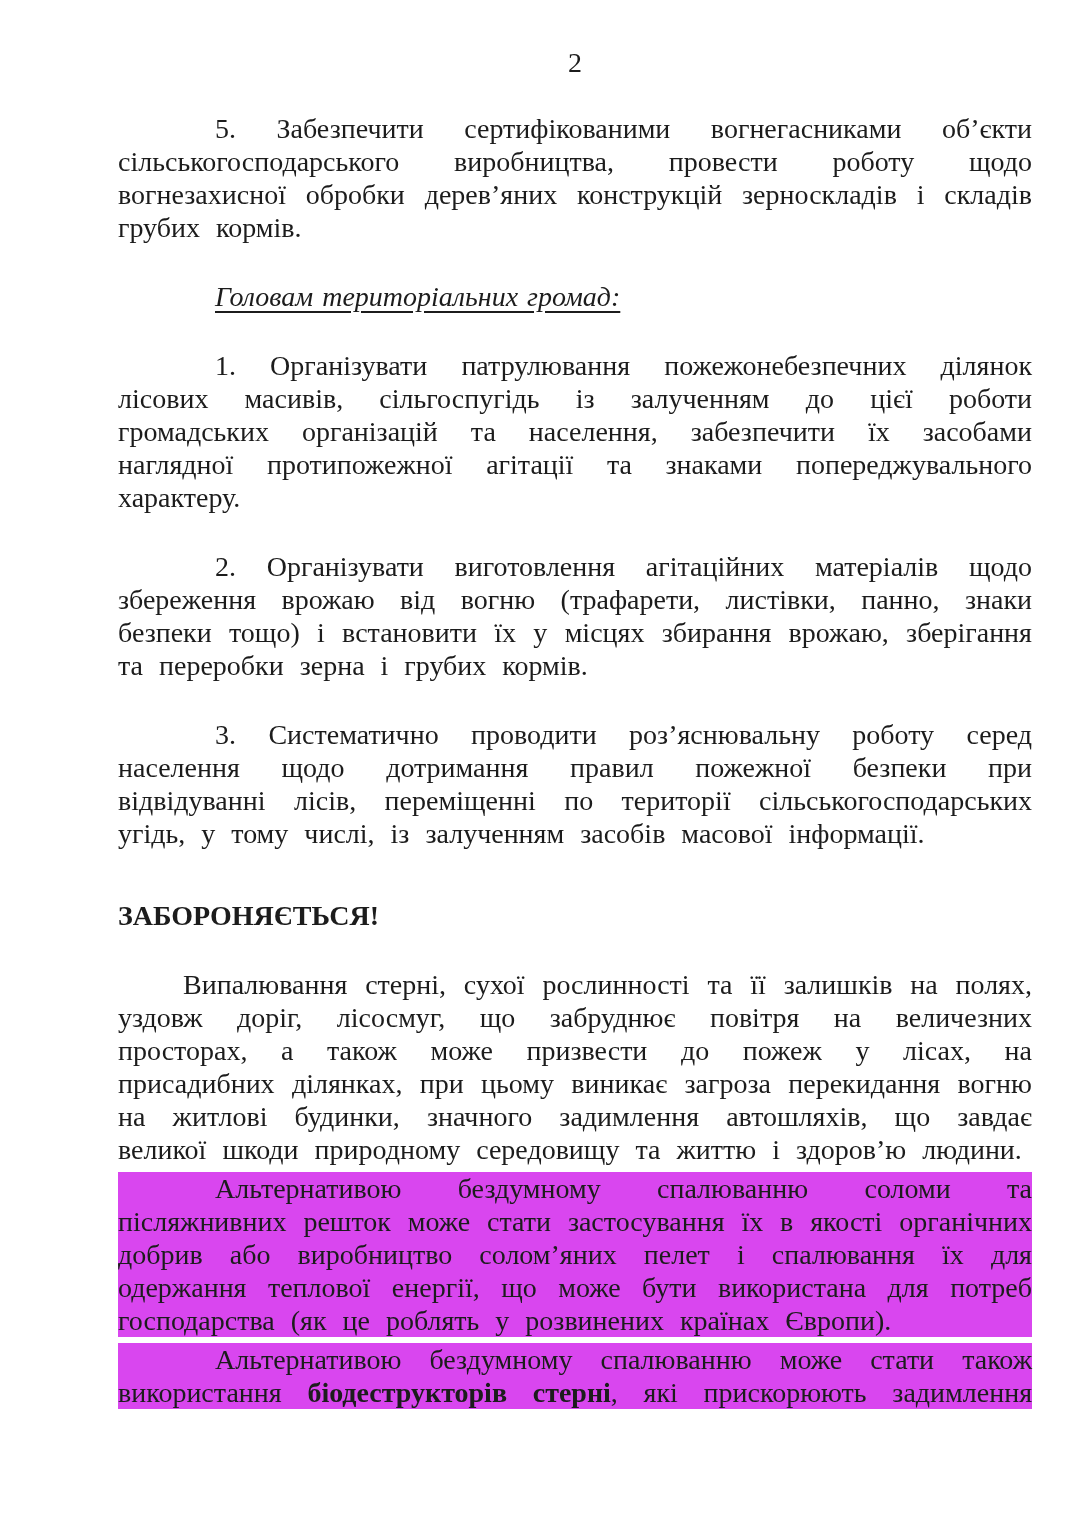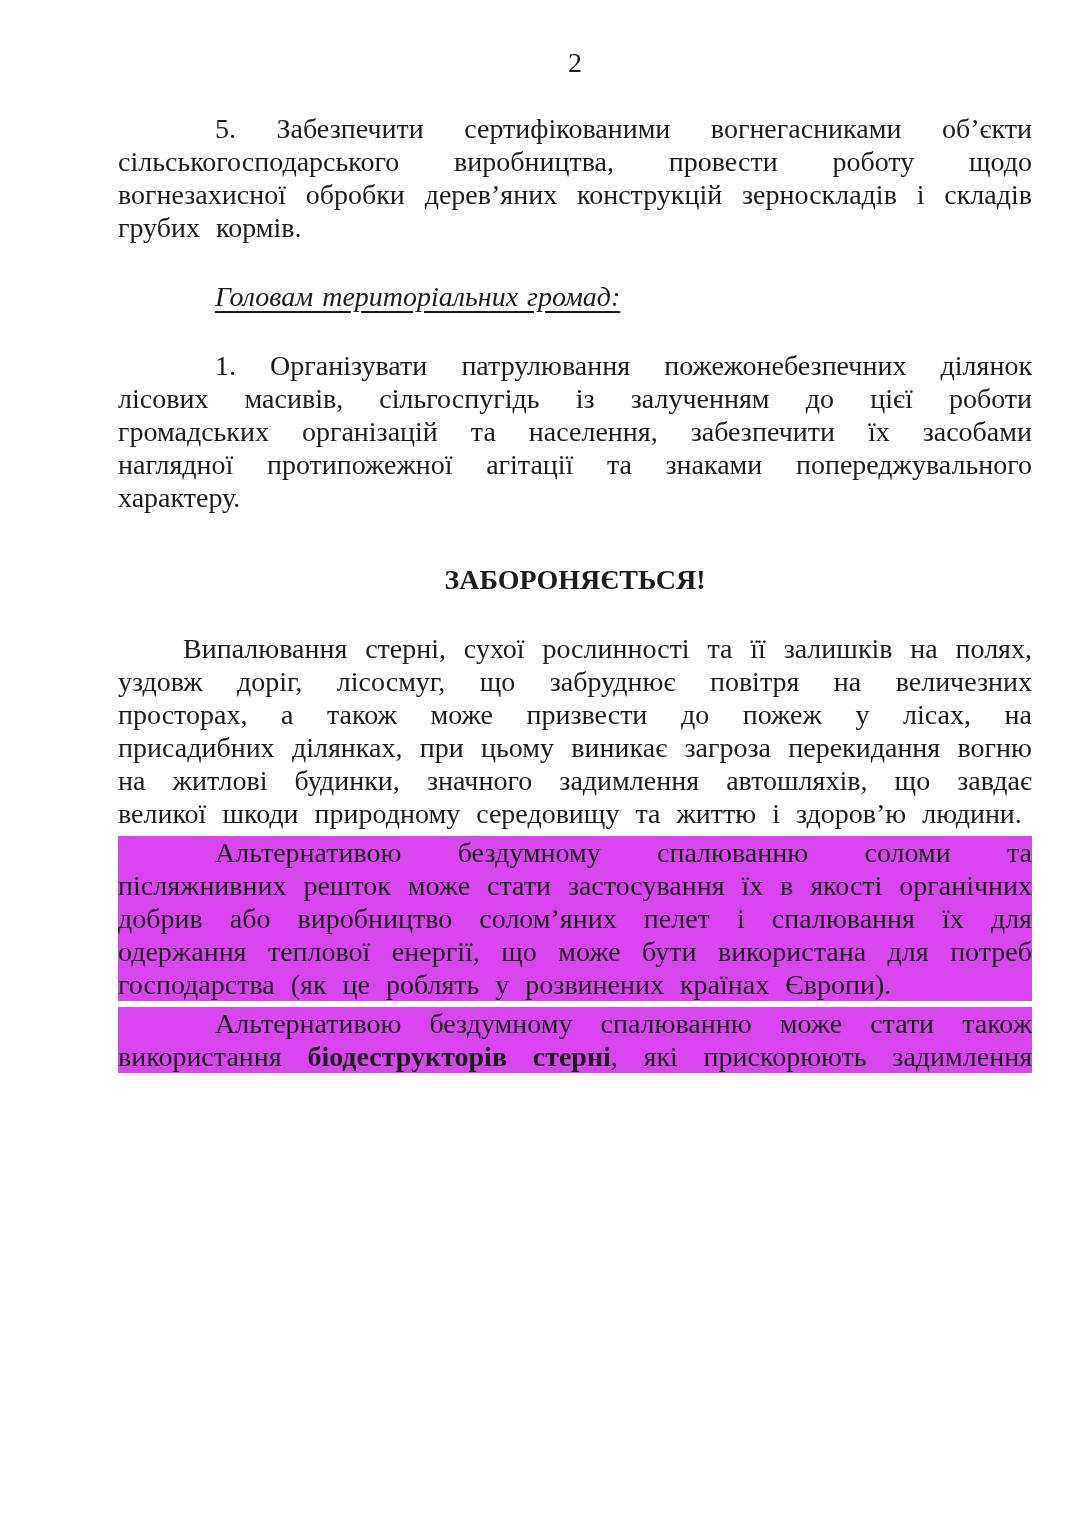--- a/index.html
+++ b/index.html
@@ -38,21 +38,21 @@
     font-weight: normal;
     font-style: italic;
     text-decoration: underline;
     text-underline-offset: 5px;
     text-decoration-thickness: 2px;
     text-align: left;
     word-spacing: 2px;
   }
   .warning-heading {
     font-weight: bold;
-    text-align: center;
+    text-align: left;
     text-indent: 0;
     margin-top: 49px;
     word-spacing: 2px;
   }
   .justify-last {
     text-align-last: justify;
   }
   .shaded {
     background: #d946ef;
   }
@@ -62,18 +62,20 @@
 </style>
 </head>
 <body>
 
 <div class="page">
   <div class="page-number">2</div>
   <div id="document-blocks">
       <p class="block indent-large"><span>5. Забезпечити сертифікованими вогнегасниками об’єкти сільськогосподарського виробництва, провести роботу щодо вогнезахисної обробки дерев’яних конструкцій зерноскладів і складів грубих кормів.</span></p>
       <p class="block section-heading indent-large"><span>Головам територіальних громад:</span></p>
       <p class="block indent-large"><span>1. Організувати патрулювання пожежонебезпечних ділянок лісових масивів, сільгоспугідь із залученням до цієї роботи громадських організацій та населення, забезпечити їх засобами наглядної протипожежної агітації та знаками попереджувального характеру.</span></p>
+      <p class="block indent-large"><span>2. Організувати виготовлення агітаційних матеріалів щодо збереження врожаю від вогню (трафарети, листівки, панно, знаки безпеки тощо) і встановити їх у місцях збирання врожаю, зберігання та переробки зерна і грубих кормів.</span></p>
+      <p class="block indent-large"><span>3. Систематично проводити роз’яснювальну роботу серед населення щодо дотримання правил пожежної безпеки при відвідуванні лісів, переміщенні по території сільськогосподарських угідь, у тому числі, із залученням засобів масової інформації.</span></p>
       <p class="block warning-heading"><span>ЗАБОРОНЯЄТЬСЯ!</span></p>
       <p class="block indent-small tight"><span>Випалювання стерні, сухої рослинності та її залишків на полях, уздовж доріг, лісосмуг, що забруднює повітря на величезних просторах, а також може призвести до пожеж у лісах, на присадибних ділянках, при цьому виникає загроза перекидання вогню на житлові будинки, значного задимлення автошляхів, що завдає великої шкоди природному середовищу та життю і здоров’ю людини.</span></p>
       <p class="block indent-large tight shaded"><span>Альтернативою бездумному спалюванню соломи та післяжнивних решток може стати застосування їх в якості органічних добрив або виробництво солом’яних пелет і спалювання їх для одержання теплової енергії, що може бути використана для потреб господарства (як це роблять у розвинених країнах Європи).</span></p>
       <p class="block indent-large tight shaded justify-last"><span>Альтернативою бездумному спалюванню може стати також використання </span><span class="bold-run">біодеструкторів стерні</span><span>, які прискорюють задимлення</span></p>
     </div>
 </div>
 
 </body></html>

